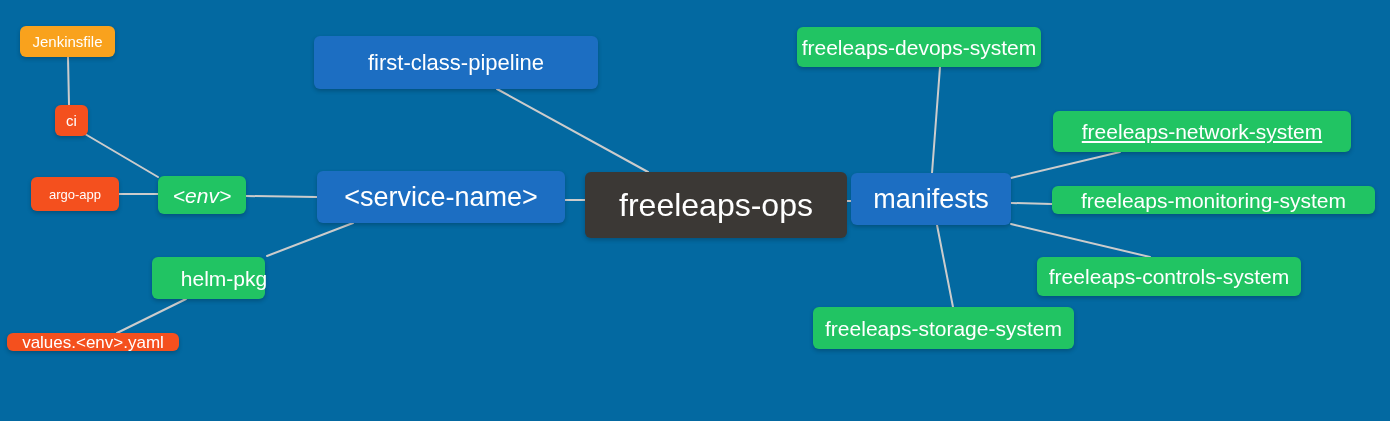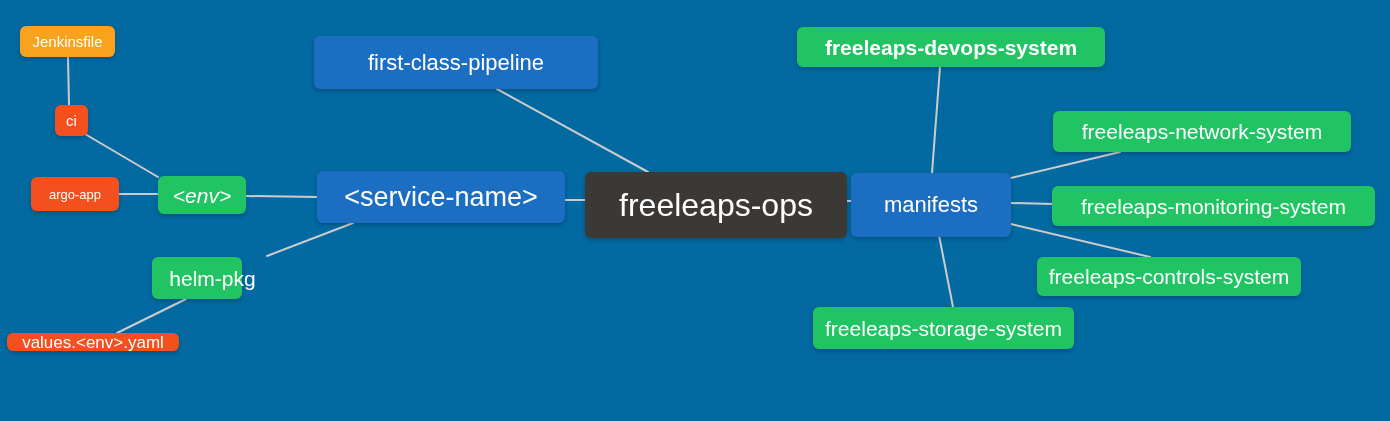--- a/index.html
+++ b/index.html
@@ -65,45 +65,45 @@
     </div>
     <div class="node" style="left: 55px; top: 105px; width: 33px; height: 31px; background: rgb(244, 80, 30); font-size: 15px; color: rgb(255, 255, 255);">
       <span>ci</span>
     </div>
     <div class="node" style="left: 31px; top: 177px; width: 88px; height: 34px; background: rgb(244, 80, 30); font-size: 13px; color: rgb(255, 255, 255);">
       <span>argo-app</span>
     </div>
     <div class="node" style="left: 158px; top: 176px; width: 88px; height: 38px; background: rgb(33, 196, 99); font-size: 21px; color: rgb(255, 255, 255); font-style: italic;">
       <span>&lt;env&gt;</span>
     </div>
-    <div class="node" style="left: 152px; top: 257px; width: 90px; height: 42px; background: rgb(33, 196, 99); font-size: 21px; color: rgb(255, 255, 255); padding-left: 35px;">
+    <div class="node" style="left: 152px; top: 257px; width: 113px; height: 42px; background: rgb(33, 196, 99); font-size: 21px; color: rgb(255, 255, 255); padding-left: 35px;">
       <span>helm-pkg</span>
     </div>
     <div class="node" style="left: 7px; top: 333px; width: 172px; height: 18px; background: rgb(244, 80, 30); font-size: 17px; color: rgb(255, 255, 255);">
       <span>values.&lt;env&gt;.yaml</span>
     </div>
     <div class="node" style="left: 314px; top: 36px; width: 284px; height: 53px; background: rgb(28, 110, 194); font-size: 22px; color: rgb(255, 255, 255); text-align: right;">
       <span>first-class-pipeline</span>
     </div>
     <div class="node" style="left: 585px; top: 172px; width: 262px; height: 66px; background: rgb(59, 56, 53); font-size: 32px; color: rgb(255, 255, 255);">
       <span>freeleaps-ops</span>
     </div>
     <div class="node" style="left: 317px; top: 171px; width: 248px; height: 52px; background: rgb(28, 110, 194); font-size: 27px; color: rgb(255, 255, 255);">
       <span>&lt;service-name&gt;</span>
     </div>
-    <div class="node" style="left: 851px; top: 173px; width: 160px; height: 64px; background: rgb(28, 110, 194); font-size: 22px; color: rgb(255, 255, 255);">
+    <div class="node" style="left: 851px; top: 173px; width: 160px; height: 52px; background: rgb(28, 110, 194); font-size: 27px; color: rgb(255, 255, 255);">
       <span>manifests</span>
     </div>
-    <div class="node" style="left: 797px; top: 27px; width: 308px; height: 40px; background: rgb(33, 196, 99); font-size: 21px; color: rgb(255, 255, 255); font-weight: bold;">
+    <div class="node" style="left: 797px; top: 27px; width: 244px; height: 40px; background: rgb(33, 196, 99); font-size: 21px; color: rgb(255, 255, 255);">
       <span>freeleaps-devops-system</span>
     </div>
-    <div class="node" style="left: 1053px; top: 111px; width: 298px; height: 41px; background: rgb(33, 196, 99); font-size: 21px; color: rgb(255, 255, 255);">
+    <div class="node" style="left: 1053px; top: 111px; width: 298px; height: 41px; background: rgb(33, 196, 99); font-size: 21px; color: rgb(255, 255, 255); text-decoration: underline;">
       <span>freeleaps-network-system</span>
     </div>
-    <div class="node" style="left: 1052px; top: 186px; width: 323px; height: 40px; background: rgb(33, 196, 99); font-size: 21px; color: rgb(255, 255, 255); justify-content: center;">
+    <div class="node" style="left: 1052px; top: 186px; width: 323px; height: 28px; background: rgb(33, 196, 99); font-size: 21px; color: rgb(255, 255, 255); justify-content: center;">
       <span>freeleaps-monitoring-system</span>
     </div>
     <div class="node" style="left: 1037px; top: 257px; width: 264px; height: 39px; background: rgb(33, 196, 99); font-size: 21px; color: rgb(255, 255, 255);">
       <span>freeleaps-controls-system</span>
     </div>
     <div class="node" style="left: 813px; top: 307px; width: 261px; height: 42px; background: rgb(33, 196, 99); font-size: 21px; color: rgb(255, 255, 255);">
       <span>freeleaps-storage-system</span>
     </div>
   </div>
 

